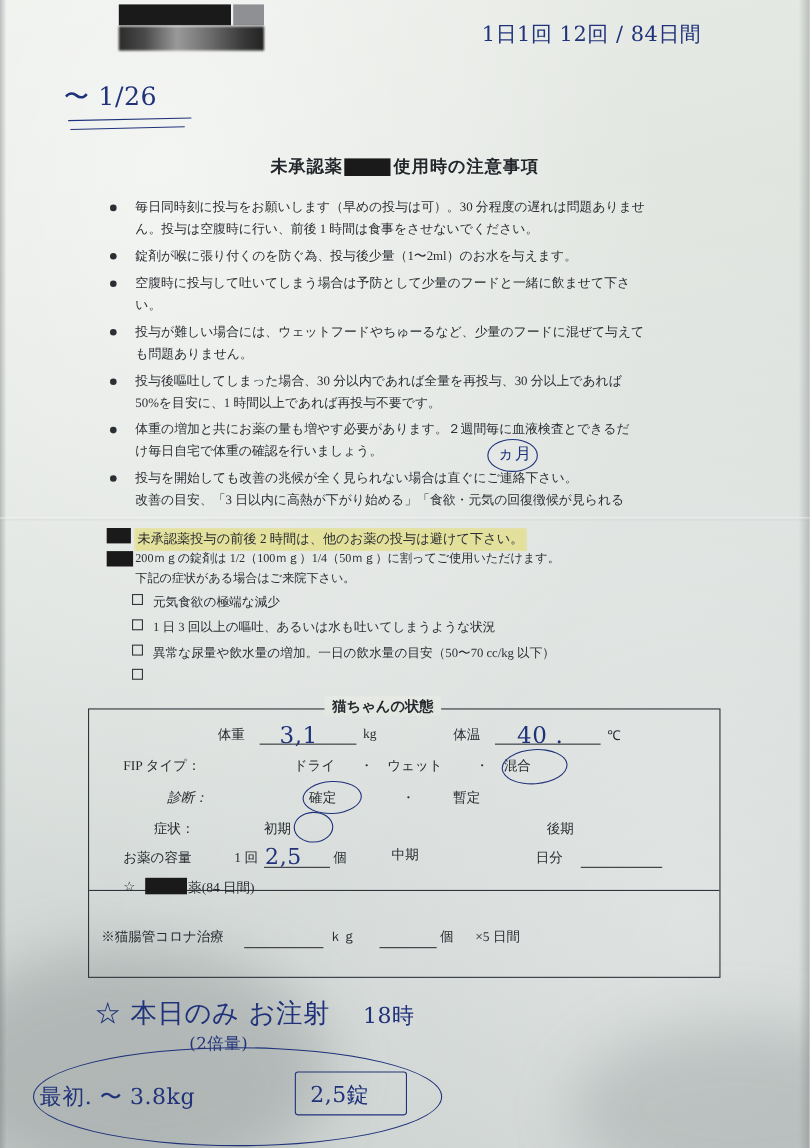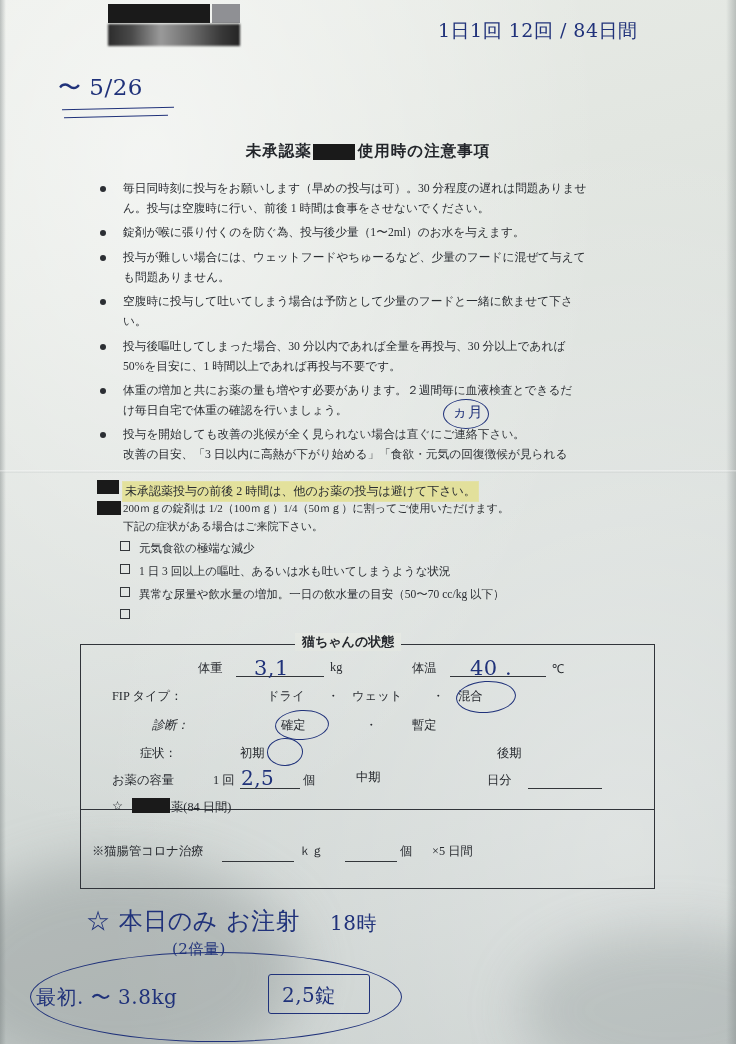--- a/index.html
+++ b/index.html
@@ -213,26 +213,26 @@
 
     <ul class="bullets">
       <li>
         <span>毎日同時刻に投与をお願いします（早めの投与は可）。30 分程度の遅れは問題ありませ</span>
         <span class="sub">ん。投与は空腹時に行い、前後 1 時間は食事をさせないでください。</span>
       </li>
       <li>
         <span>錠剤が喉に張り付くのを防ぐ為、投与後少量（1〜2ml）のお水を与えます。</span>
       </li>
       <li>
+        <span>空腹時に投与して吐いてしまう場合は予防として少量のフードと一緒に飲ませて下さ</span>
+        <span class="sub">い。</span>
+      </li>
+      <li>
         <span>投与が難しい場合には、ウェットフードやちゅーるなど、少量のフードに混ぜて与えて</span>
         <span class="sub">も問題ありません。</span>
-      </li>
-      <li>
-        <span>空腹時に投与して吐いてしまう場合は予防として少量のフードと一緒に飲ませて下さ</span>
-        <span class="sub">い。</span>
       </li>
       <li>
         <span>投与後嘔吐してしまった場合、30 分以内であれば全量を再投与、30 分以上であれば</span>
         <span class="sub">50%を目安に、1 時間以上であれば再投与不要です。</span>
       </li>
       <li>
         <span>体重の増加と共にお薬の量も増やす必要があります。２週間毎に血液検査とできるだ</span>
         <span class="sub">け毎日自宅で体重の確認を行いましょう。</span>
       </li>
       <li>
@@ -304,21 +304,21 @@
     <div class="fline" style="left:299px;top:843px;">ｋｇ</div>
     <div class="underline" style="left:345px;top:861px;width:52px;"></div>
     <div class="fline" style="left:400px;top:843px;">個</div>
     <div class="fline" style="left:432px;top:843px;">×5 日間</div>
   </div>
 
   <div>
 
     <div class="hw" style="left:438px;top:18px;font-size:19px;">1日1回 12回  /  84日間</div>
 
-    <div class="hw" style="left:58px;top:72px;font-size:23px;">〜 5/26</div>
+    <div class="hw" style="left:58px;top:72px;font-size:23px;">〜 1/26</div>
     <div class="hw-line" style="left:62px;top:108px;width:112px;transform:rotate(-1.2deg);"></div>
     <div class="hw-line" style="left:64px;top:116px;width:104px;transform:rotate(-1.4deg);"></div>
 
     <div class="hw" style="left:452px;top:403px;font-size:15px;">ヵ月</div>
     <div class="ellipse thin" style="left:443px;top:399px;width:44px;height:28px;"></div>
 
     <div class="hw" style="left:254px;top:656px;font-size:21px;">3,1</div>
     <div class="hw" style="left:470px;top:656px;font-size:21px;">40 .</div>
 
     <div class="ellipse" style="left:456px;top:681px;width:58px;height:30px;transform:rotate(-4deg);"></div>

